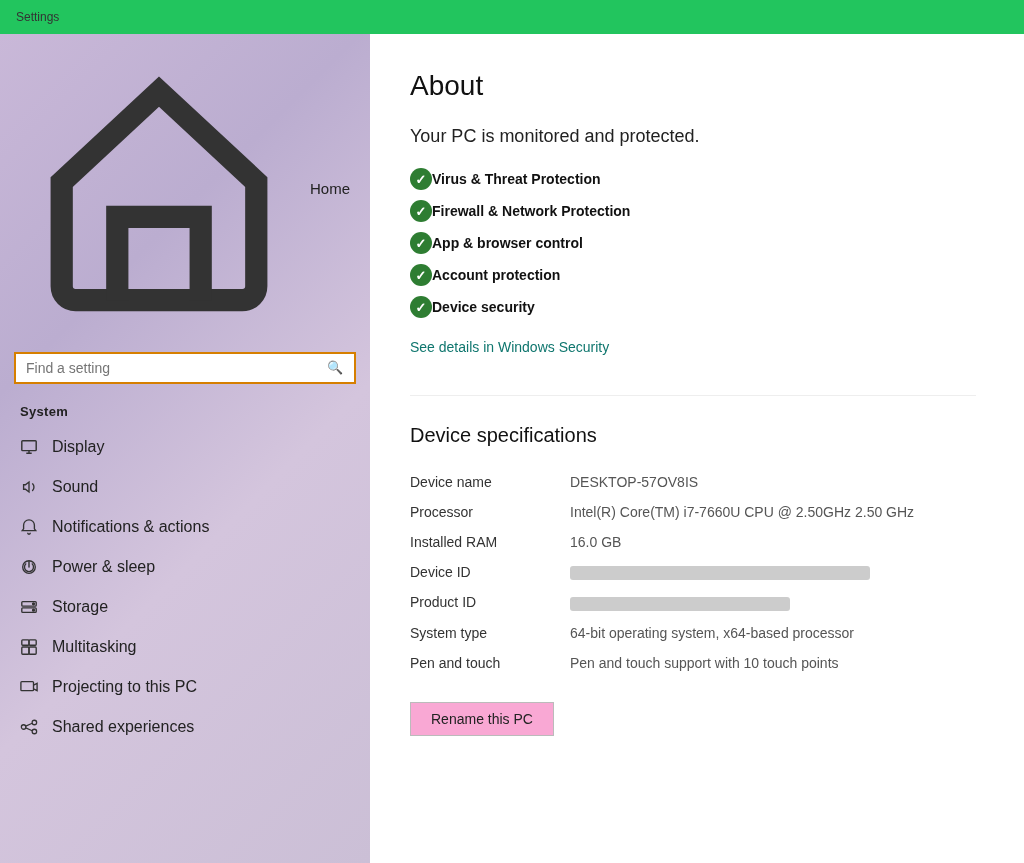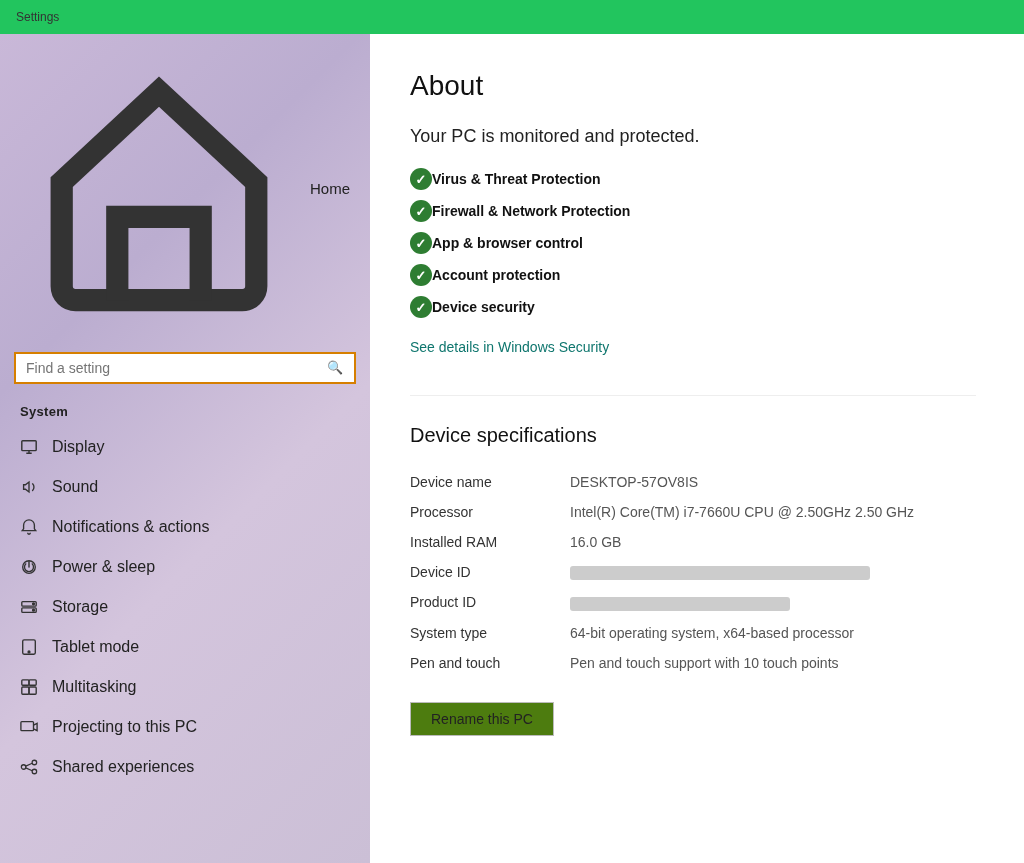--- a/index.html
+++ b/index.html
@@ -27,21 +27,21 @@
     .check-icon { width: 22px; height: 22px; border-radius: 50%; background: #2e7d32; display: flex; align-items: center; justify-content: center; flex-shrink: 0; }
     .check-icon::after { content: '✓'; color: white; font-size: 13px; font-weight: bold; }
     .security-link { color: #0f766e; font-size: 14px; margin-top: 10px; margin-bottom: 32px; cursor: pointer; text-decoration: none; display: inline-block; }
     .section-divider { border: none; border-top: 1px solid #eee; margin: 8px 0 28px; }
     .device-spec-title { font-size: 20px; font-weight: 400; color: #111; margin-bottom: 20px; }
     .spec-table { width: 100%; border-collapse: collapse; }
     .spec-table tr td { padding: 7px 0; vertical-align: top; font-size: 14px; }
     .spec-table tr td:first-child { color: #333; width: 160px; font-weight: 400; }
     .spec-table tr td:last-child { color: #555; }
     .blurred-text { display: inline-block; background: #ccc; border-radius: 3px; height: 14px; vertical-align: middle; }
-    .rename-btn { margin-top: 24px; padding: 8px 20px; background: #4d7c0f; border: 1px solid #bbb; font-size: 14px; cursor: pointer; color: #222; }
+    .rename-btn { margin-top: 24px; padding: 8px 20px; background: #f9a8d4; border: 1px solid #bbb; font-size: 14px; cursor: pointer; color: #222; }
   </style>
 </head>
 <body>
 
 <div class="title-bar">
   <span>Settings</span>
 </div>
 
 <div class="main-layout">
 
@@ -102,27 +102,20 @@
     <div class="sidebar-item">
       <svg viewBox="0 0 20 20">
         <rect x="2" y="4" width="16" height="5" rx="1" stroke="#333" stroke-width="1.5" fill="none"></rect>
         <rect x="2" y="11" width="16" height="5" rx="1" stroke="#333" stroke-width="1.5" fill="none"></rect>
         <circle cx="15" cy="6.5" r="1" fill="#333"></circle>
         <circle cx="15" cy="13.5" r="1" fill="#333"></circle>
       </svg>
       <span>Storage</span>
     </div>
 
-    <div class="sidebar-item">
-      <svg viewBox="0 0 20 20">
-        <rect x="3" y="2" width="14" height="16" rx="1.5" stroke="#333" stroke-width="1.5" fill="none"></rect>
-        <circle cx="10" cy="15.5" r="1" fill="#333"></circle>
-      </svg>
-      <span>Tablet mode</span>
-    </div>
 
     <div class="sidebar-item">
       <svg viewBox="0 0 20 20">
         <rect x="2" y="2" width="8" height="6" rx="1" stroke="#333" stroke-width="1.5" fill="none"></rect>
         <rect x="10" y="2" width="8" height="6" rx="1" stroke="#333" stroke-width="1.5" fill="none"></rect>
         <rect x="2" y="10" width="8" height="8" rx="1" stroke="#333" stroke-width="1.5" fill="none"></rect>
         <rect x="10" y="10" width="8" height="8" rx="1" stroke="#333" stroke-width="1.5" fill="none"></rect>
       </svg>
       <span>Multitasking</span>
     </div>

